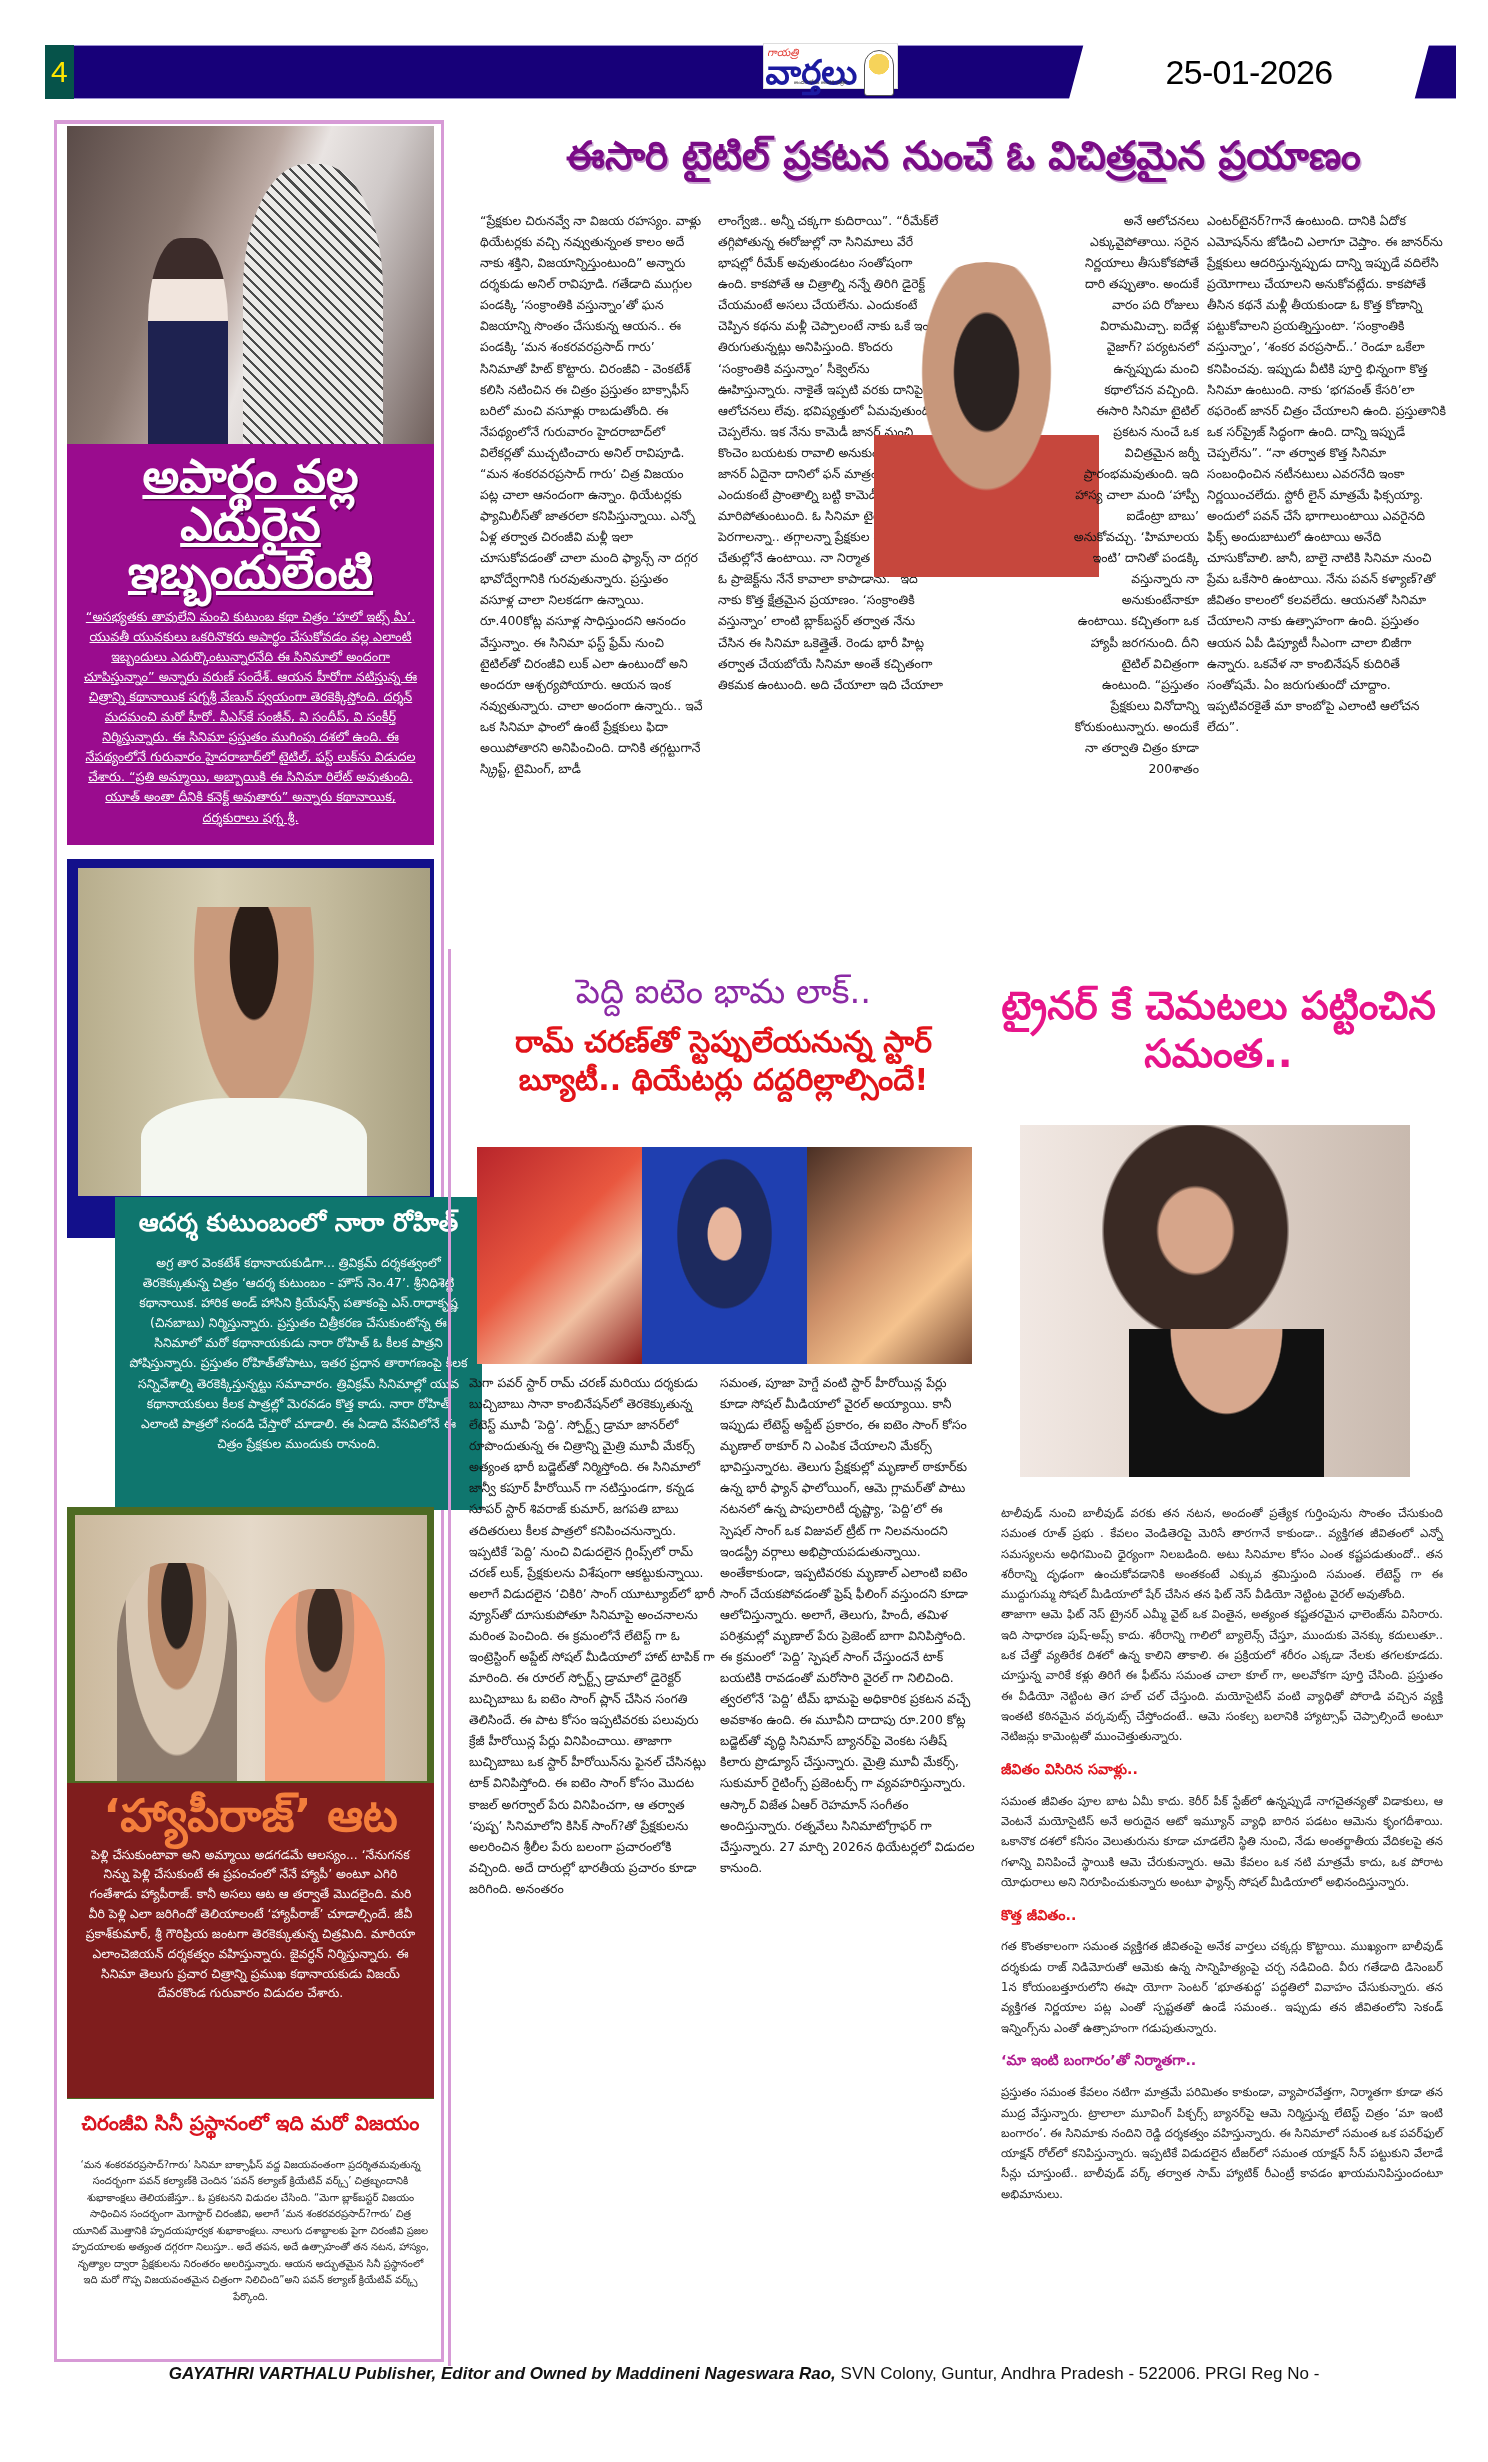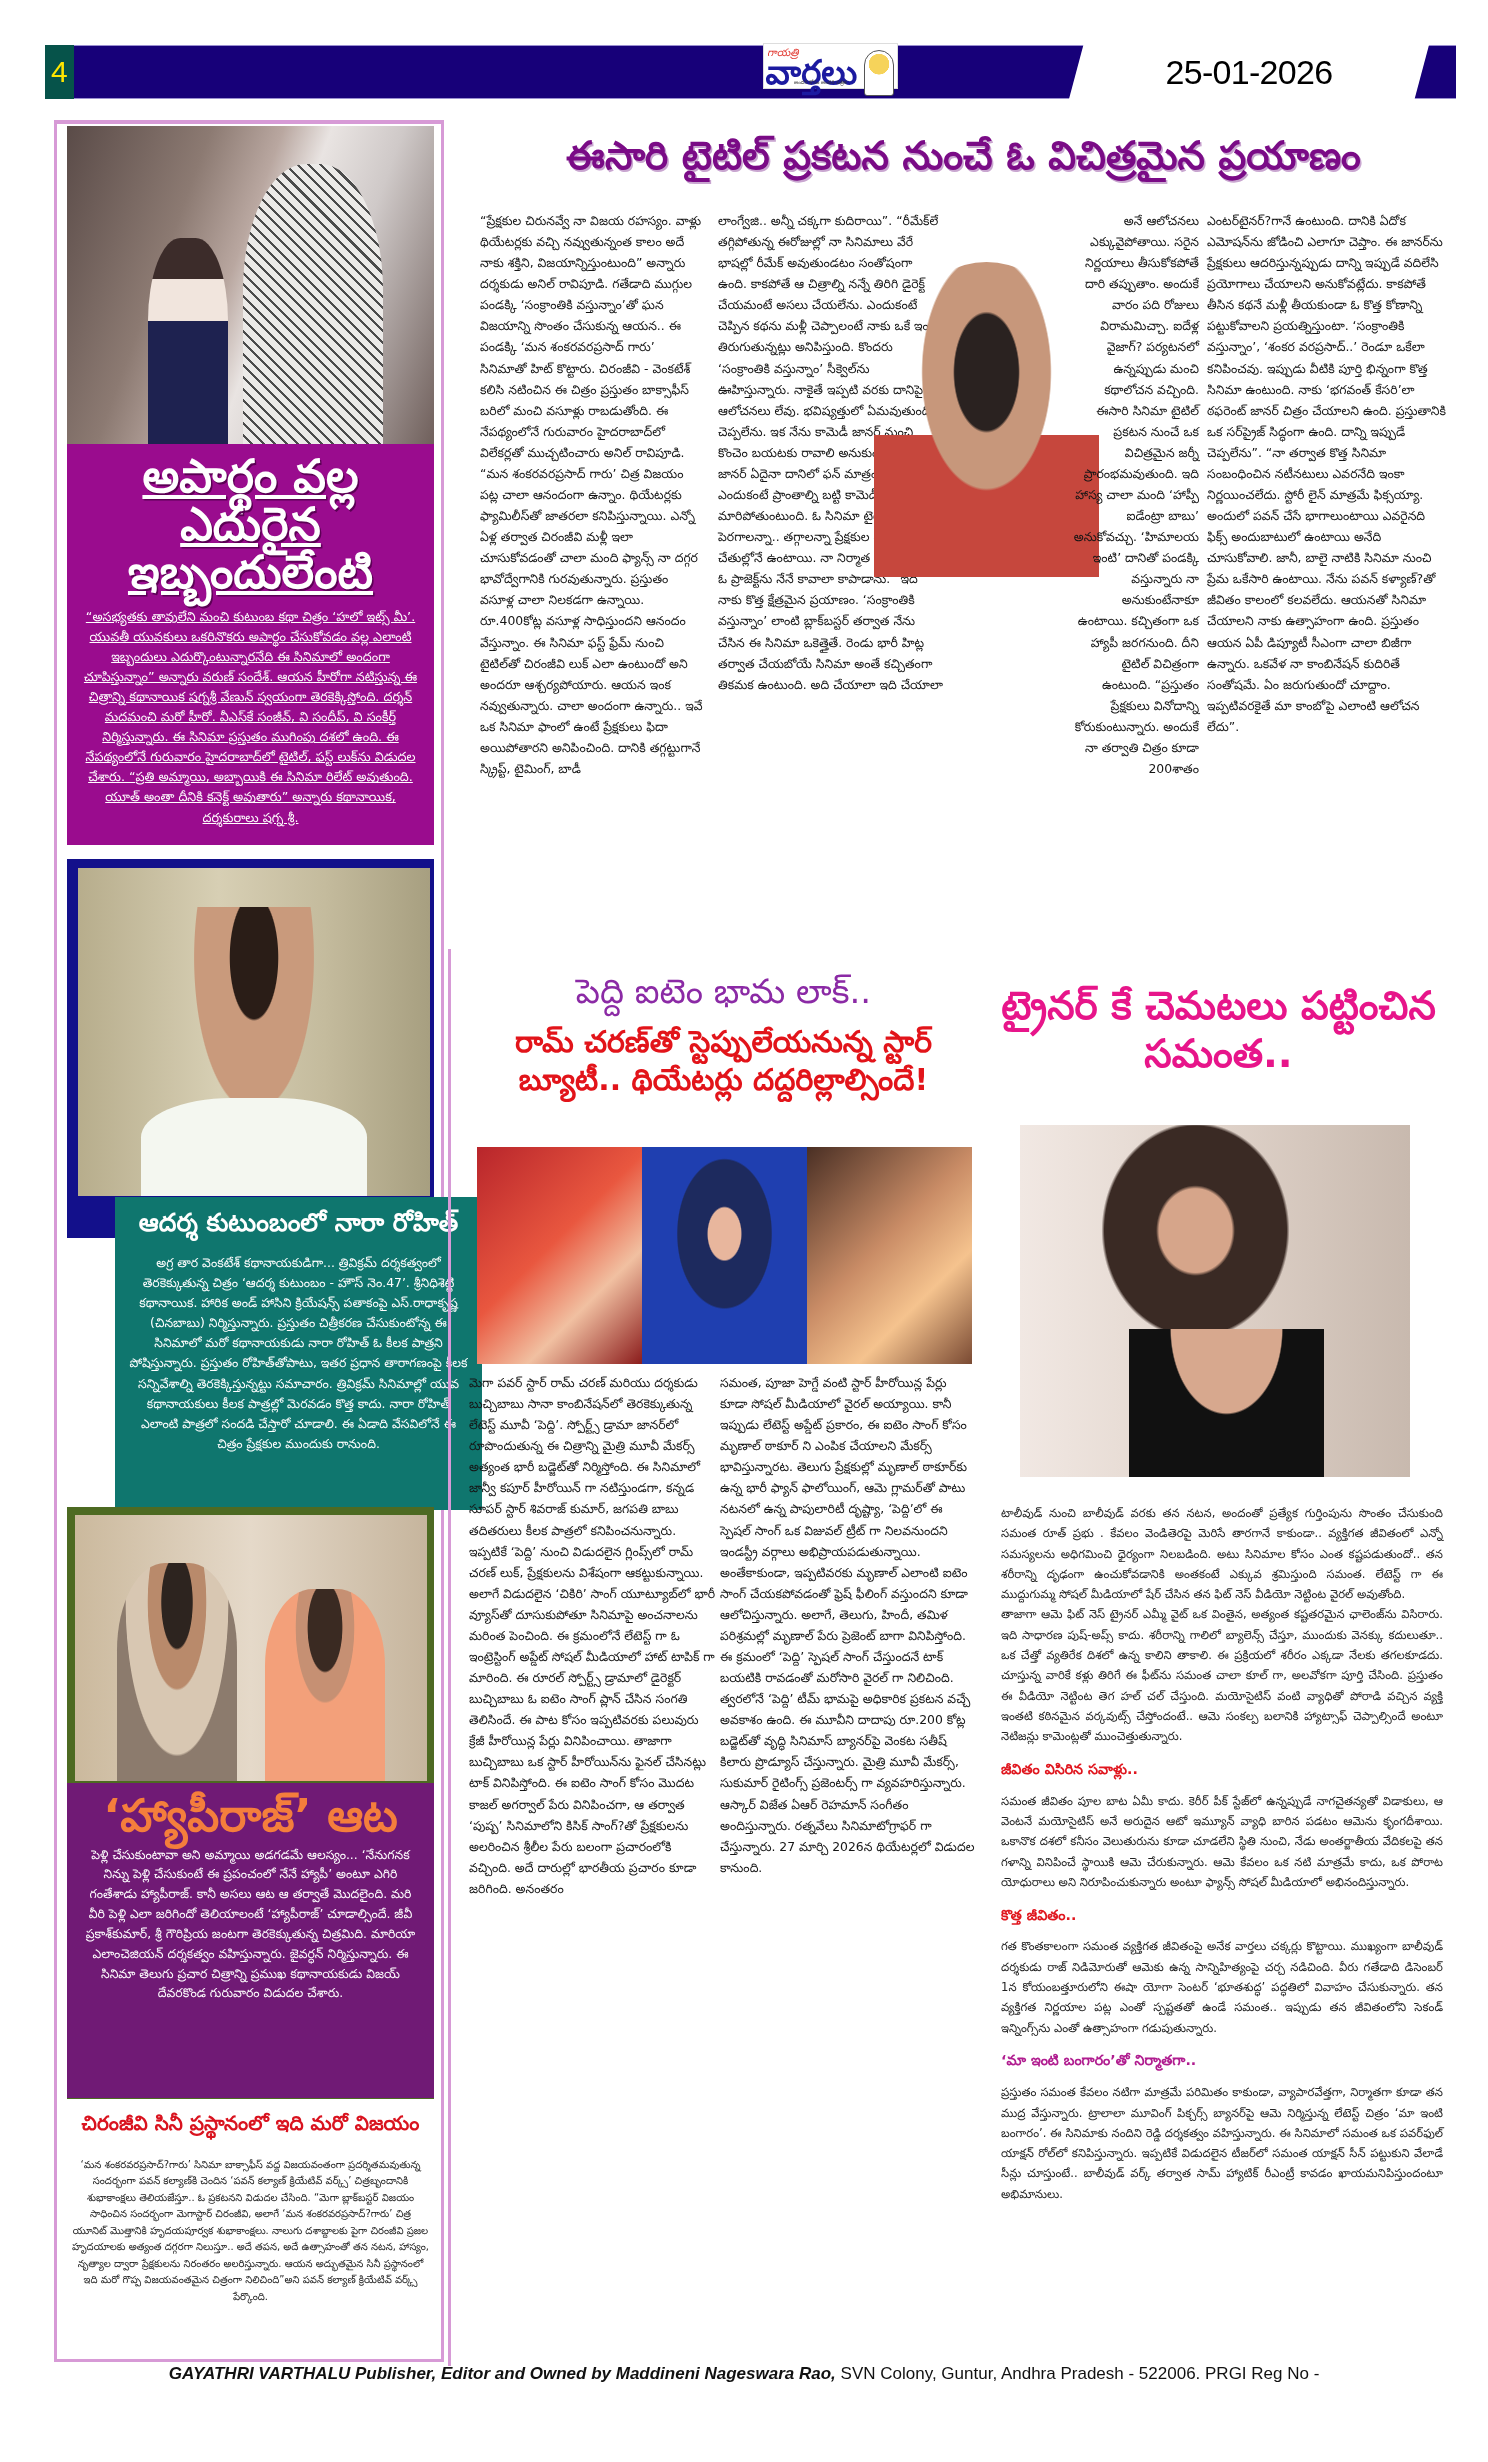--- a/index.html
+++ b/index.html
@@ -31,21 +31,21 @@
   .purple-panel h2 { font-size: 46px; font-weight: 900; line-height: 1.05; padding-top: 7.5px; text-shadow: 1.5px 1.5px 0 #5c0055; }
   .purple-panel p { font-size: 12.7px; line-height: 1.58; padding: 10.5px 16.5px; }
 
   .blue-panel { background: #0f766e; color: #fff; text-align: center; margin-left: 48px; }
   .ph-man { background: linear-gradient(90deg, #b7ad8c, #d7cfb4 40%, #c4bb9d 70%, #a79f80); }
   .ph-man::before { content:""; position:absolute; left:30%; top:12%; width:40%; height:70%; background: radial-gradient(ellipse at 50% 22%, #2a1d17 0 24%, #c99a7c 25% 60%, transparent 61%); }
   .ph-man::after { content:""; position:absolute; left:18%; bottom:0; width:64%; height:30%; background:#f4f7f0; border-radius: 40% 40% 0 0; }
   .blue-panel h3 { font-size: 25px; font-weight: bold; padding-top: 10.5px; }
   .blue-panel p { font-size: 12.4px; line-height: 1.62; padding: 10.5px 12px 15px; }
 
-  .green-panel { background: #701a75; color: #fff; text-align: center; }
+  .green-panel { background: #7f1d1d; color: #fff; text-align: center; }
   .ph-selfie { background: linear-gradient(90deg, #cbb99d, #e5d9c9 50%, #c6b59d); }
   .ph-selfie::before { content:""; position:absolute; left:12%; top:18%; width:34%; height:82%; background: radial-gradient(ellipse at 50% 18%, #2d241f 0 18%, #b98a6b 19% 34%, #d8c7b2 35% 60%, #8c7b6d 61%); border-radius: 40% 40% 0 0; }
   .ph-selfie::after { content:""; position:absolute; left:54%; top:28%; width:34%; height:72%; background: radial-gradient(ellipse at 50% 20%, #3a2a22 0 20%, #c69073 21% 34%, #f3a07a 35%); border-radius: 40% 40% 0 0; }
   .green-panel h3 { font-size: 45px; font-weight: 900; color: #f47e3c; line-height: 1.1; padding-top: 7.5px; }
   .green-panel p { font-size: 12.4px; line-height: 1.6; padding: 4.5px 13.5px 15px; }
 
   .red-head { color: #d9131f; font-size: 20px; font-weight: 900; text-align: center; }
   .plain-p { font-size: 10px; line-height: 1.65; text-align: center; padding: 0 4.5px; color: #222; }
 
   

